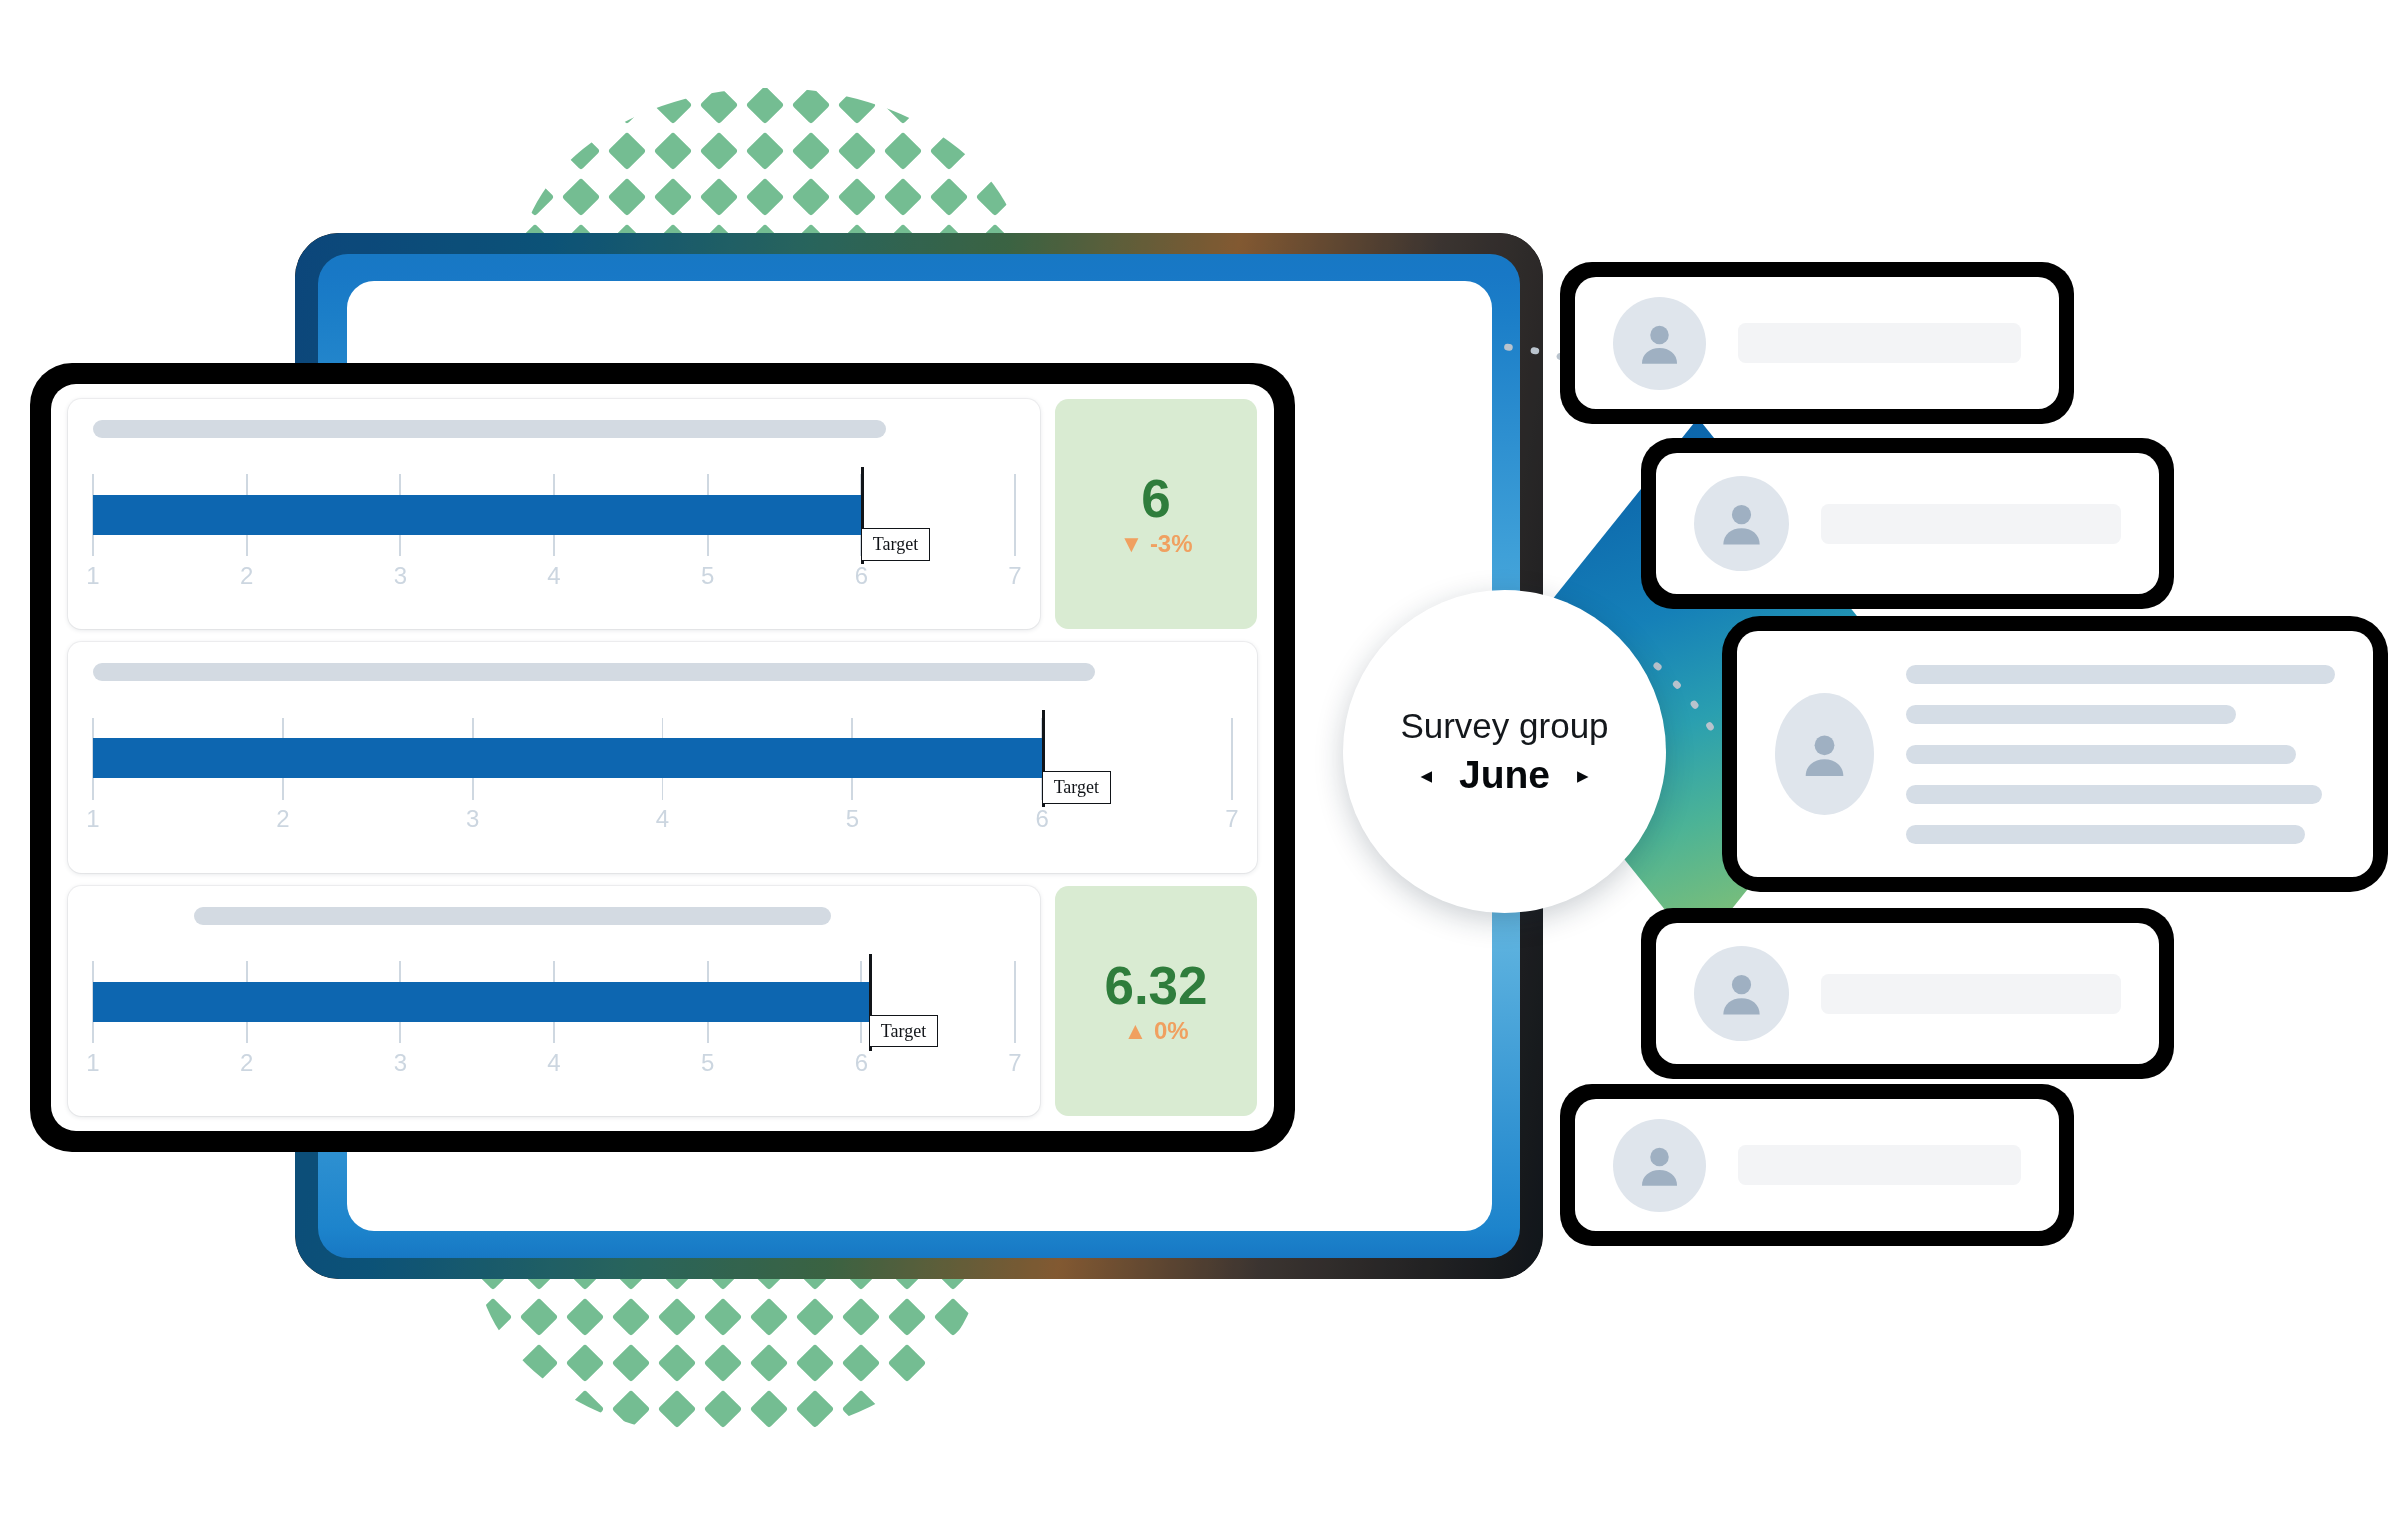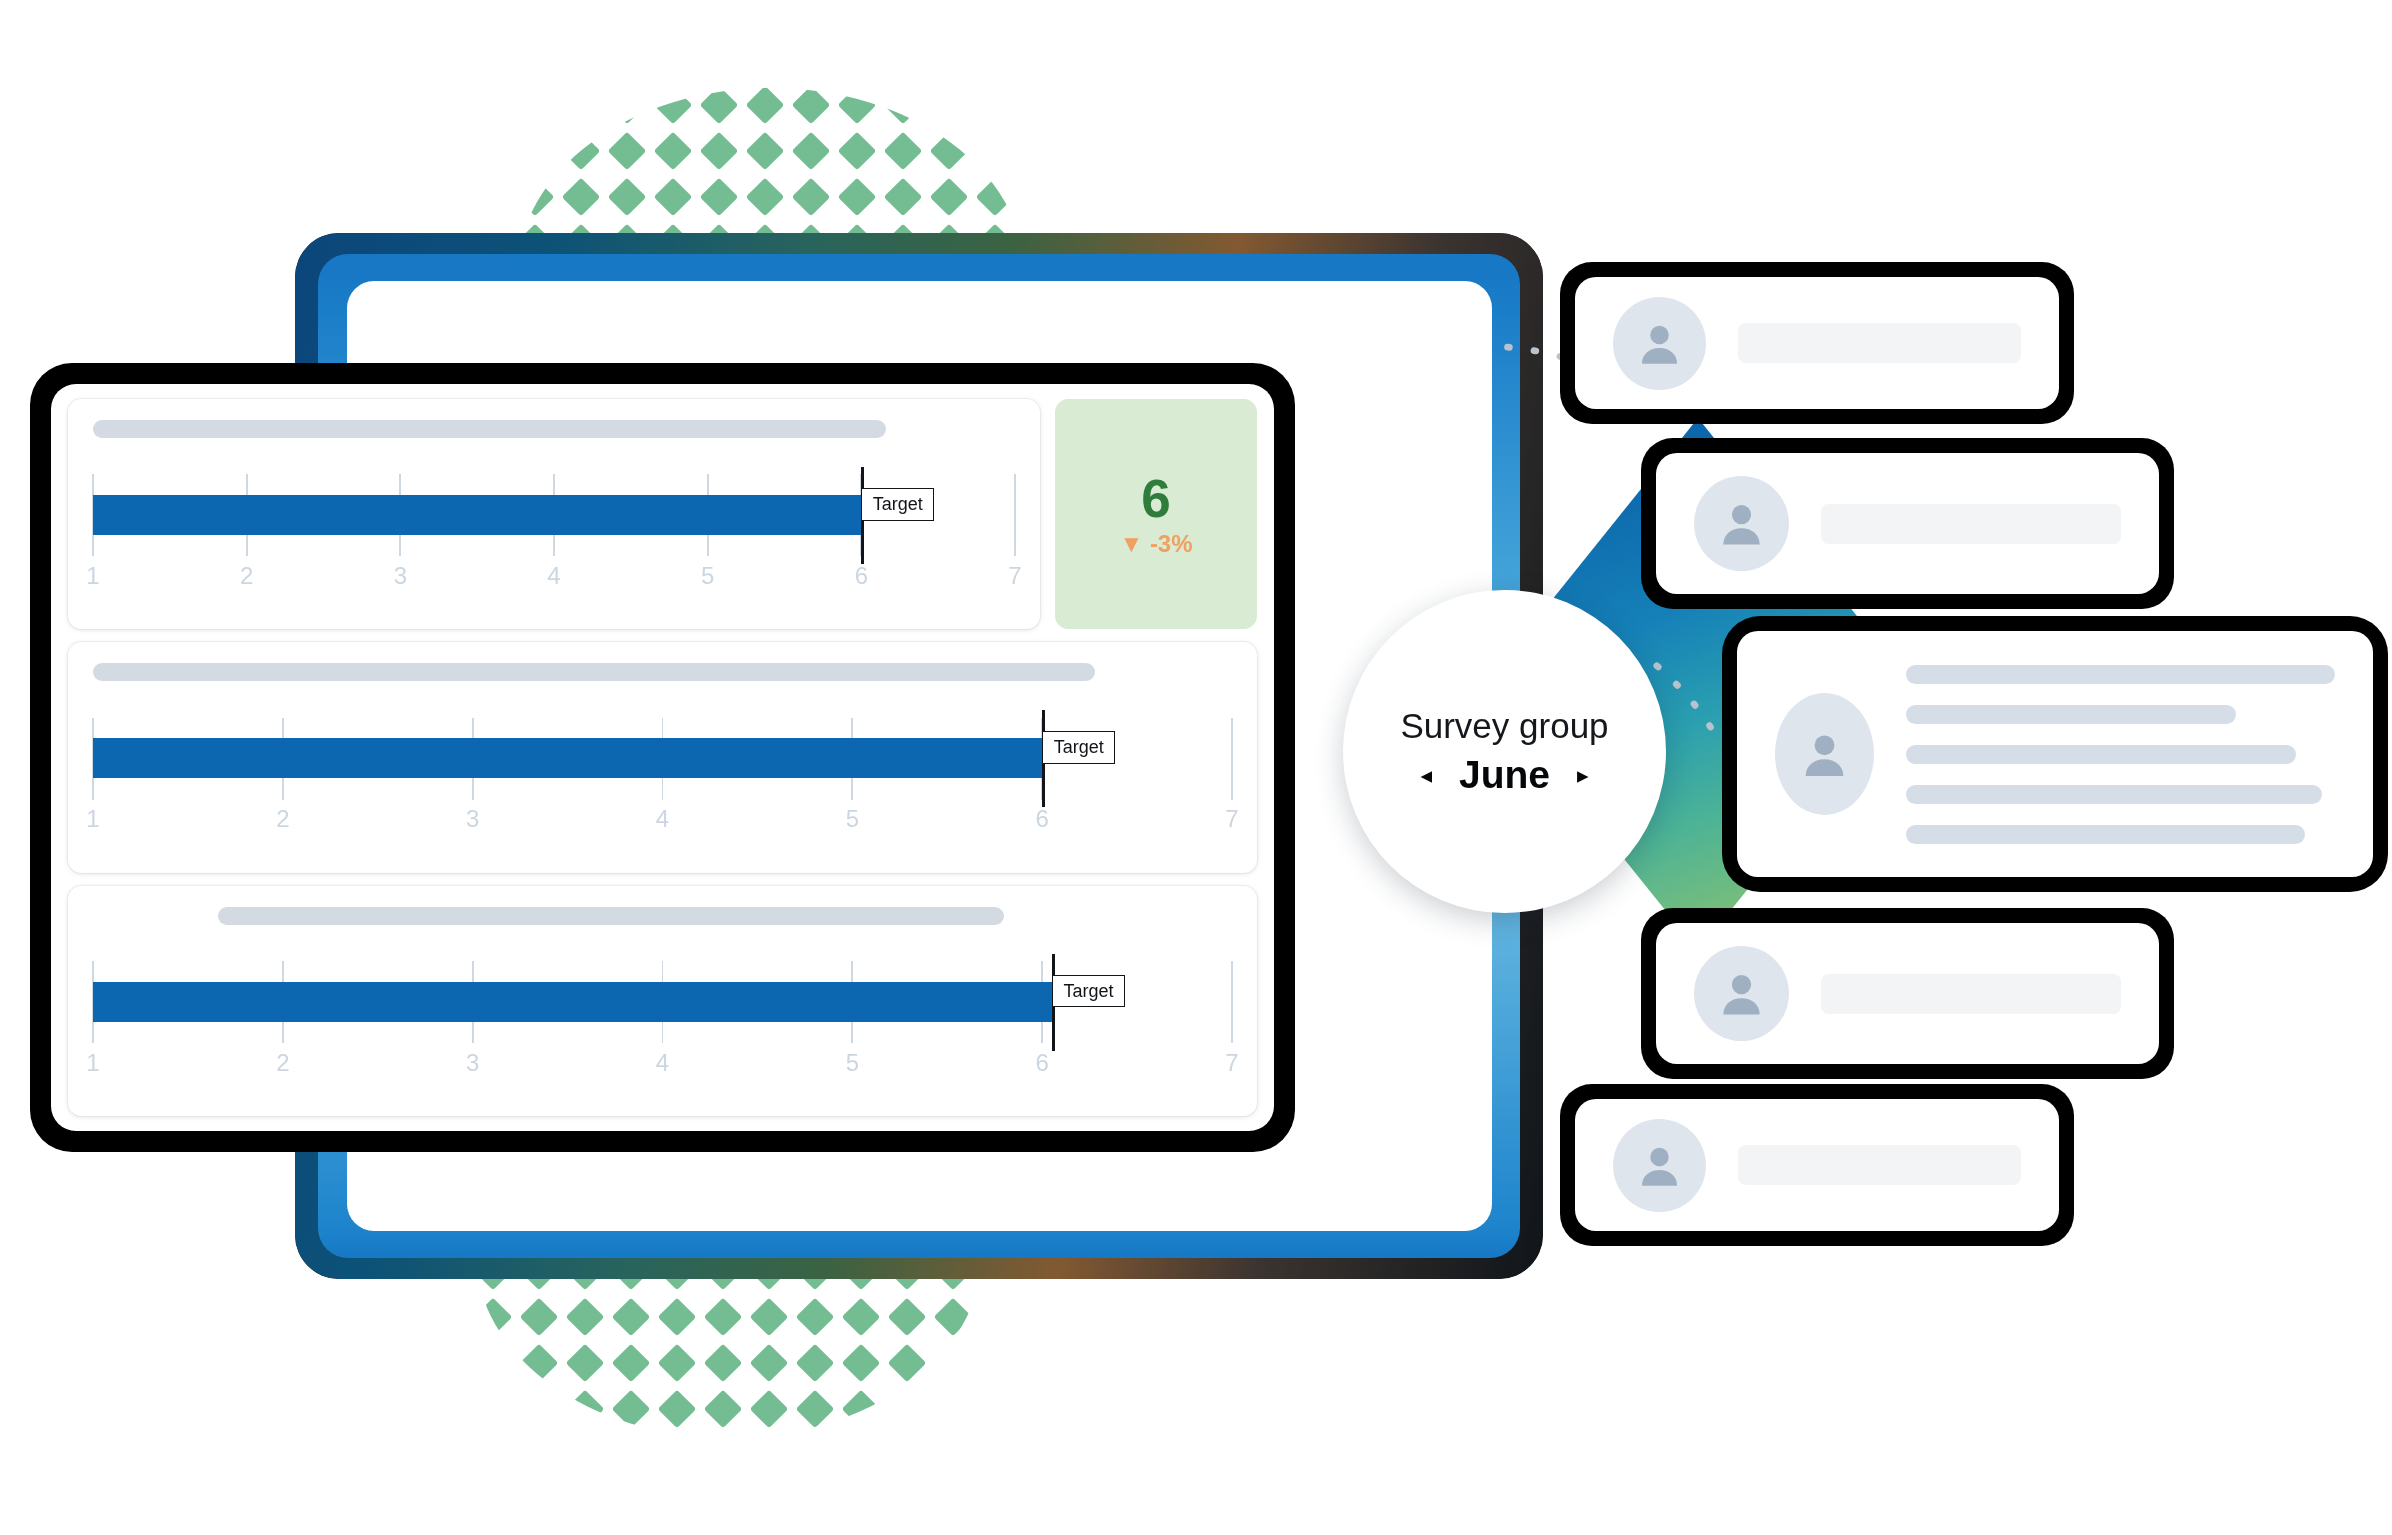--- a/index.html
+++ b/index.html
@@ -157,21 +157,22 @@
   }
   .target-badge {
     position: absolute;
     z-index: 4;
     background: #ffffff;
     border: 1.9px solid #111418;
     font-size: 18px;
     color: #111418;
     padding: 4.8px 10.5px;
     white-space: nowrap;
-    font-family: Liberation Sans, sans-serif;
+    font-family: Liberation Serif, serif;
+    margin-top: 40px;
   }
   .axis {
     position: absolute;
     left: 0; right: 0;
     top: 99px;
     height: 32px;
   }
   .axis-label {
     position: absolute;
     font-size: 24px;
@@ -498,20 +499,27 @@
               <div class="axis-label" style="left: 0%;">1</div>
               <div class="axis-label" style="left: 16.6667%;">2</div>
               <div class="axis-label" style="left: 33.3333%;">3</div>
               <div class="axis-label" style="left: 50%;">4</div>
               <div class="axis-label" style="left: 66.6667%;">5</div>
               <div class="axis-label" style="left: 83.3333%;">6</div>
               <div class="axis-label" style="left: 100%;">7</div>
             </div>
         </div>
       </div>
+      <div class="kpi-card">
+        <div class="kpi-value">6.32</div>
+        <div class="kpi-delta">
+          <span>▲</span>
+          <span>0%</span>
+        </div>
+      </div>
     </div>
 
   </div>
 </div>
 
 <style>
   .metric-row > .kpi-card { width: 202px; flex: none; }
 </style>
 
 <div class="ph-frame" style="left:1560px; top:262px; width:514px; height:162px;">

